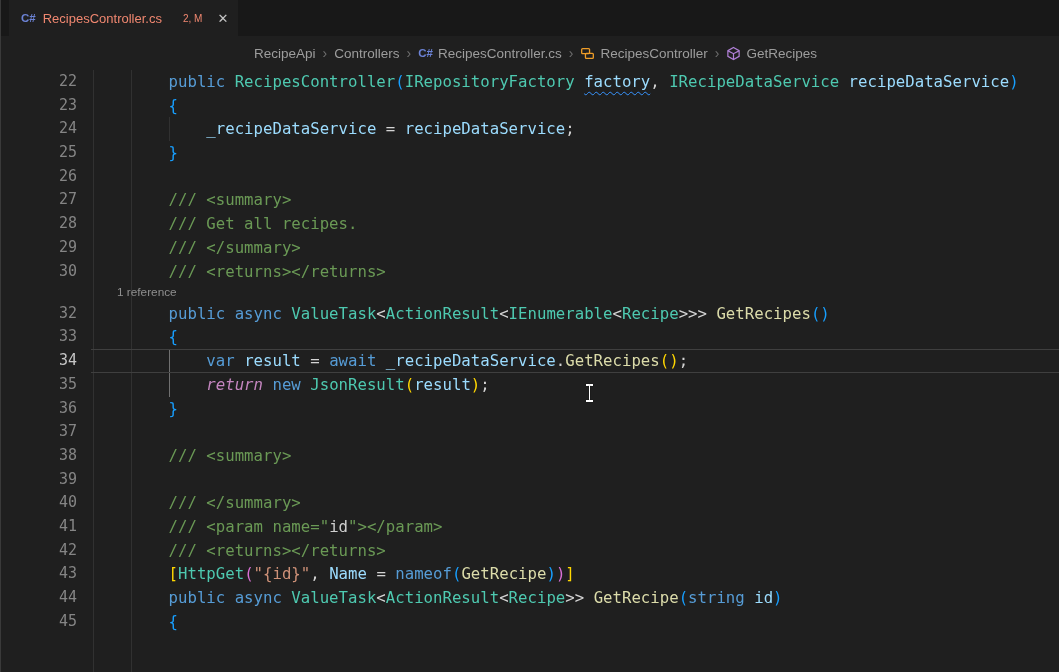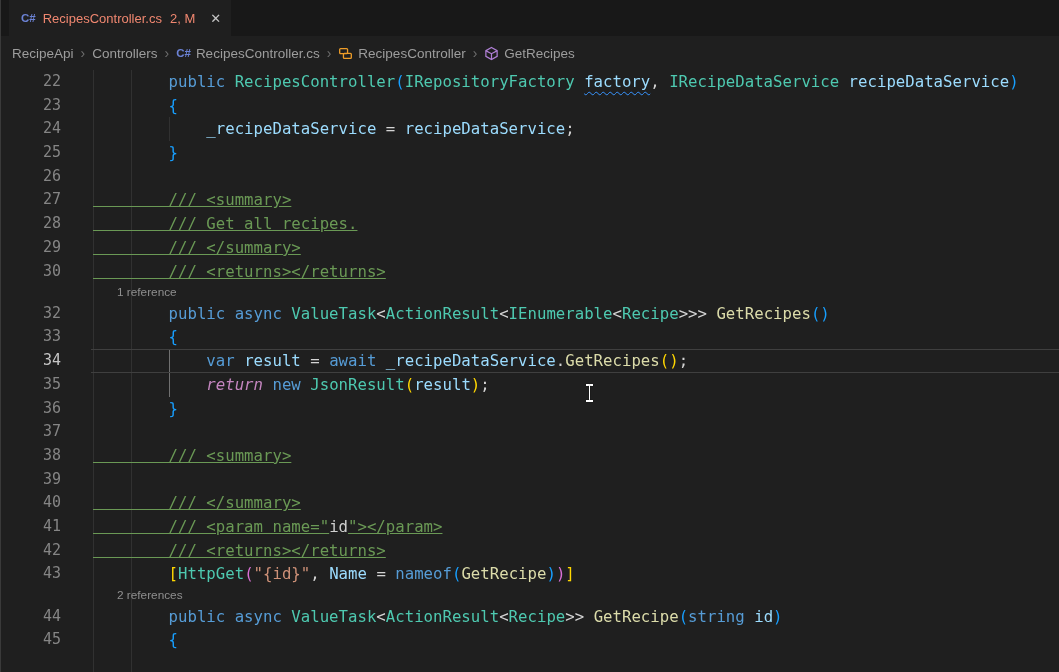--- a/index.html
+++ b/index.html
@@ -9,44 +9,44 @@
     border-left:1px solid #3a3a3a;box-sizing:border-box;
     font-family:"Liberation Sans",sans-serif;
   }
   
   .tabbar{position:absolute;left:0;top:0;right:0;height:36px;background:var(--tabbar-bg,#181818);}
   .tab{
     position:absolute;left:8px;top:0;height:36px;display:flex;align-items:center;
     gap:7px;padding:0 10px 0 12px;background:var(--editor-bg,#1f1f1f);
   }
   .tab-label{font-size:13px;color:var(--tab-fg,#F08770);}
-  .tab-badge{font-size:13px;color:var(--tab-fg,#F08770);margin-left:1px;}
+  .tab-badge{font-size:10px;color:var(--tab-fg,#F08770);margin-left:14px;}
   .tab-close{font-size:13px;color:#c5c5c5;margin-left:8px;cursor:pointer;}
   .csicon{
     font-family:"Liberation Sans",sans-serif;font-weight:bold;font-size:11.5px;
     color:var(--csharp-icon,#6C83D6);letter-spacing:0;line-height:16px;
   }
   
   .breadcrumbs{
     position:absolute;left:0;top:36px;right:0;height:34px;background:var(--editor-bg,#1f1f1f);
     display:flex;align-items:center;padding-left:11px;box-sizing:border-box;
-    font-size:13.5px;color:var(--breadcrumb-fg,#9D9D9D);
+    font-size:13.5px;color:var(--breadcrumb-fg,#9D9D9D);justify-content:center;
   }
   .bc-item{display:flex;align-items:center;gap:5px;cursor:pointer;}
   .bc-sep{color:#6e6e6e;margin:0 7px;font-size:14px;}
   .bc-ic{display:flex;align-items:center;}
   
   .editor{
     position:absolute;left:0;top:70px;right:0;bottom:0;overflow:hidden;
     font-family:"DejaVu Sans Mono",monospace;font-size:15.7px;color:#d4d4d4;
   }
   .vguide{position:absolute;top:0;bottom:0;width:1px;background:var(--guide,#313131);}
   .row{position:relative;height:23.7px;line-height:23.7px;}
   .row .num{
-    position:absolute;left:0;top:0;width:60px;text-align:right;
+    position:absolute;left:16px;top:0;width:60px;text-align:right;
     color:var(--linenum,#858585);font-size:15px;
   }
   .row.active .num{color:var(--linenum-active,#C6C6C6);}
   .row .code{position:absolute;left:92px;top:0;white-space:pre;}
   .row.active::after{
     content:"";position:absolute;left:90px;right:0;top:0;bottom:0;
     border-top:1px solid var(--line-border,#3f3f3f);
     border-bottom:1px solid var(--line-border,#3f3f3f);
     pointer-events:none;box-sizing:border-box;
   }
@@ -58,21 +58,21 @@
     font-family:"Liberation Sans",sans-serif;font-size:11.8px;
     color:var(--codelens,#8F8F8F);cursor:pointer;
   }
   
   .tk-k{color:var(--syn-k,#569CD6);}
   .tk-c{color:var(--syn-c,#C586C0);font-style:italic;}
   .tk-t{color:var(--syn-t,#4EC9B0);}
   .tk-m{color:var(--syn-m,#DCDCAA);}
   .tk-v{color:var(--syn-v,#9CDCFE);}
   .tk-s{color:var(--syn-s,#CE9178);}
-  .tk-cm{color:var(--syn-cm,#6A9955);text-decoration:underline;}
+  .tk-cm{color:var(--syn-cm,#6A9955);}
   .tk-cv{color:var(--syn-cv,#CFCFCF);}
   .tk-p{color:var(--syn-p,#D4D4D4);}
   .tk-b1{color:var(--syn-b1,#FFD700);}
   .tk-b2{color:var(--syn-b2,#DA70D6);}
   .tk-b3{color:var(--syn-b3,#179FFF);}
   .tk-vq{
     color:var(--syn-v,#9CDCFE);
     text-decoration:underline wavy var(--squiggle,#3794FF) 1px;
     text-underline-offset:4px;
   }
@@ -218,21 +218,20 @@
           <span class="code"><span class="tk-cm">        /// &lt;param name="</span><span class="tk-cv">id</span><span class="tk-cm">"&gt;&lt;/param&gt;</span></span>
         </div>
         <div class="row">
           <span class="num">42</span>
           <span class="code"><span class="tk-cm">        /// &lt;returns&gt;&lt;/returns&gt;</span></span>
         </div>
         <div class="row">
           <span class="num">43</span>
           <span class="code"><span class="tk-p">        </span><span class="tk-b1">[</span><span class="tk-t">HttpGet</span><span class="tk-b2">(</span><span class="tk-s">"{id}"</span><span class="tk-p">, </span><span class="tk-v">Name</span><span class="tk-p"> = </span><span class="tk-k">nameof</span><span class="tk-b3">(</span><span class="tk-m">GetRecipe</span><span class="tk-b3">)</span><span class="tk-b2">)</span><span class="tk-b1">]</span></span>
         </div>
-        <div class="lensrow">2 references</div>
         <div class="row">
           <span class="num">44</span>
           <span class="code"><span class="tk-k">        public async </span><span class="tk-t">ValueTask</span><span class="tk-p">&lt;</span><span class="tk-t">ActionResult</span><span class="tk-p">&lt;</span><span class="tk-t">Recipe</span><span class="tk-p">&gt;&gt; </span><span class="tk-m">GetRecipe</span><span class="tk-b3">(</span><span class="tk-k">string </span><span class="tk-v">id</span><span class="tk-b3">)</span></span>
         </div>
         <div class="row">
           <span class="num">45</span>
           <span class="code"><span class="tk-p">        </span><span class="tk-b3">{</span></span>
         </div>
       </div>
     <div class="ibeam" id="ibeam" style="left: 584px; top: 314px;">

